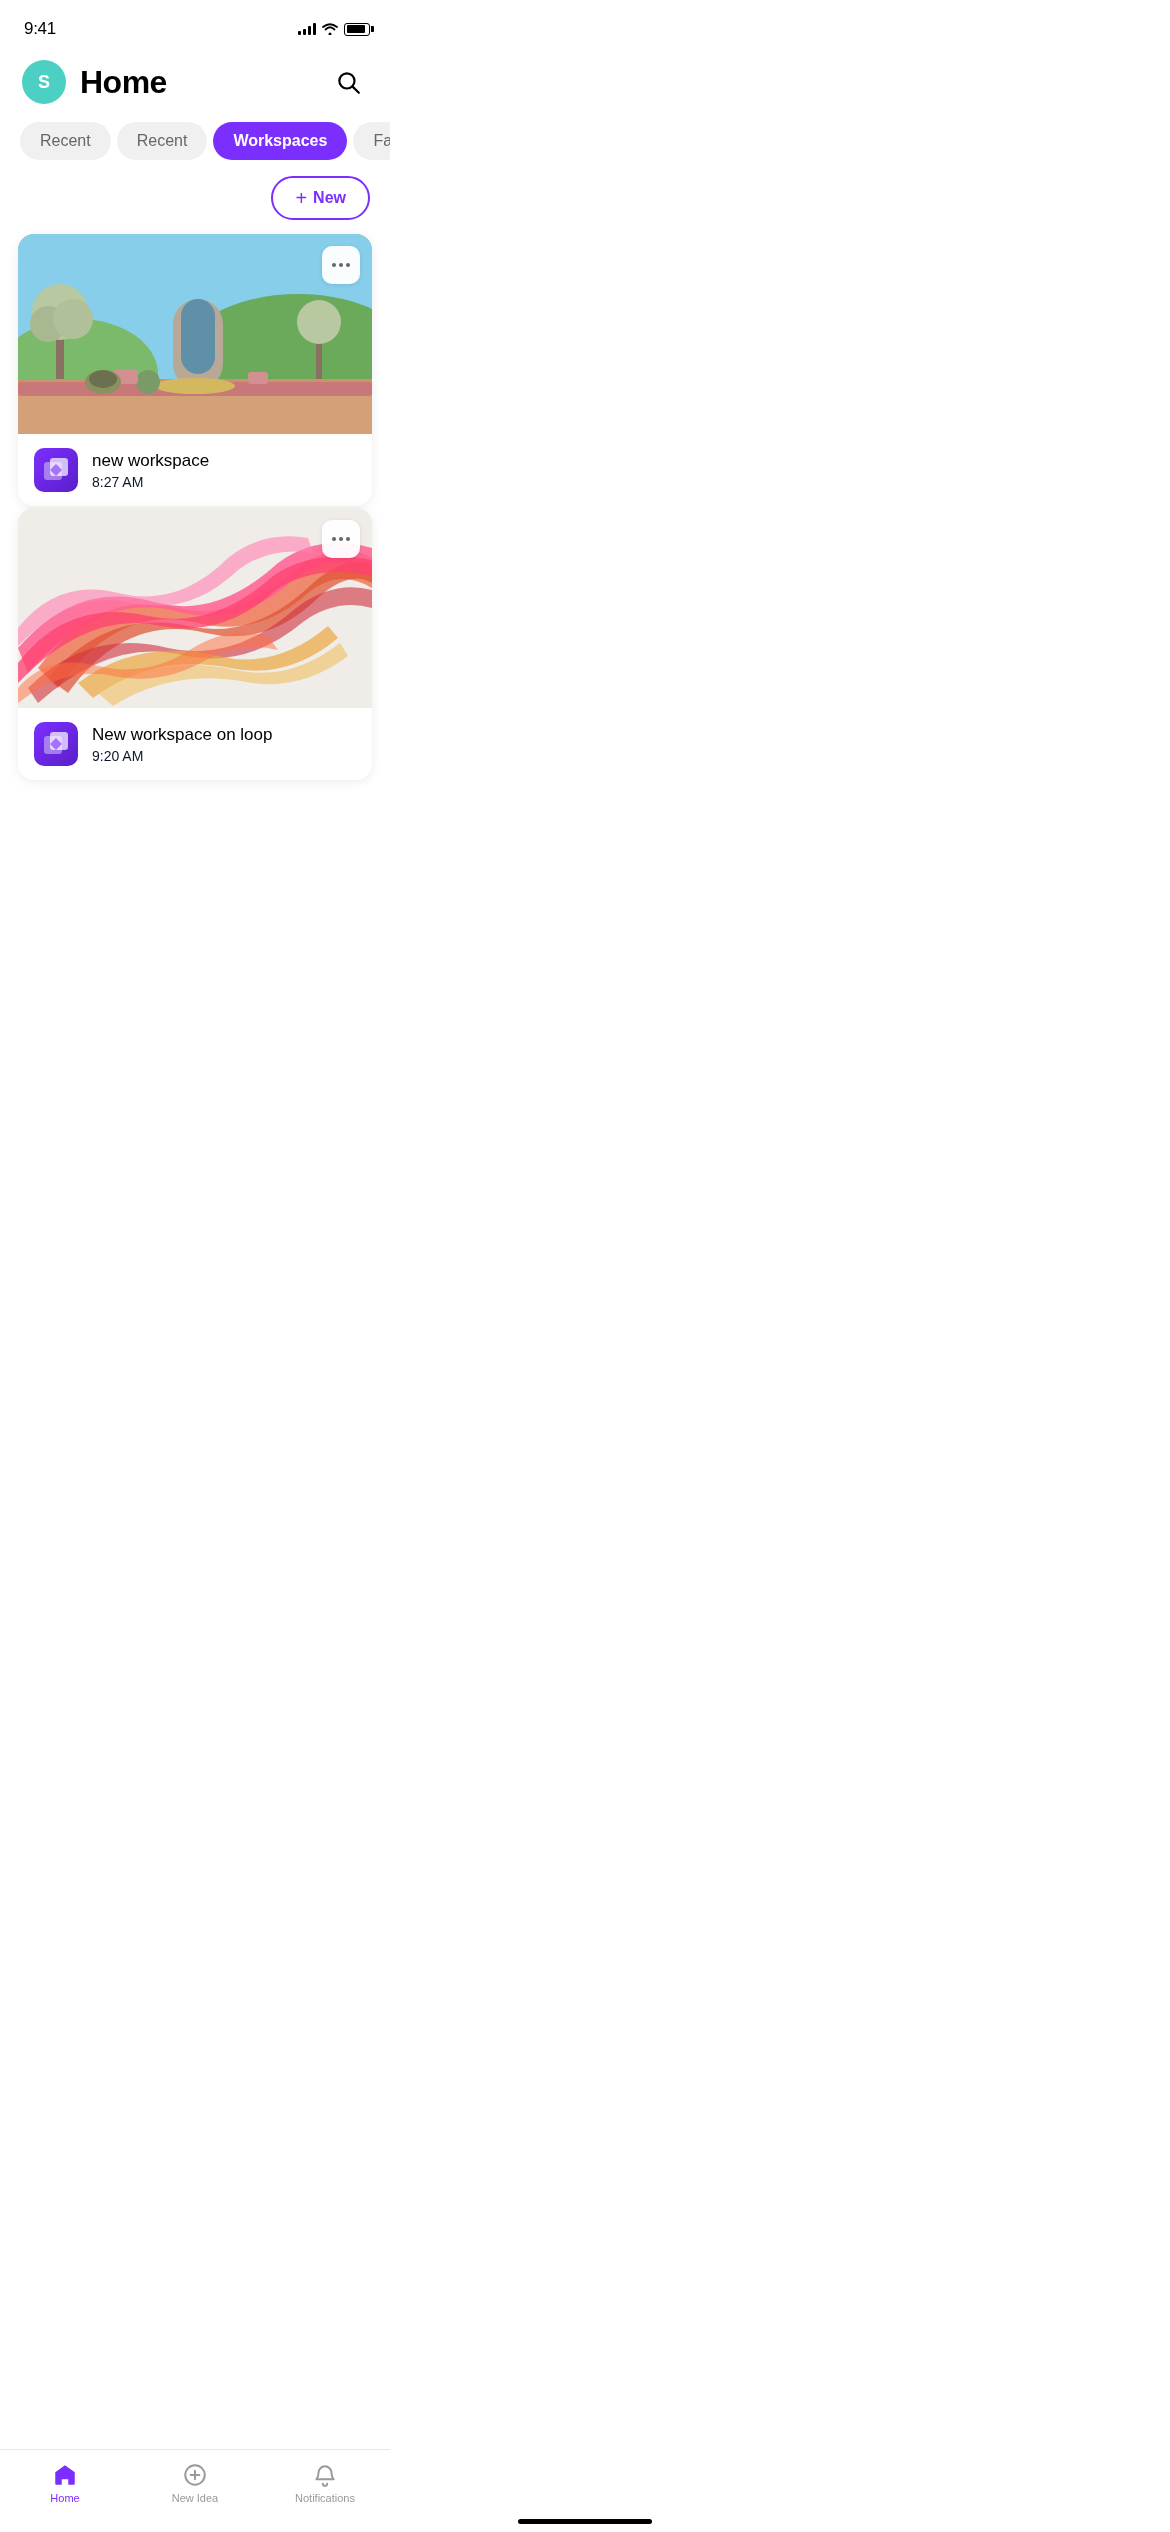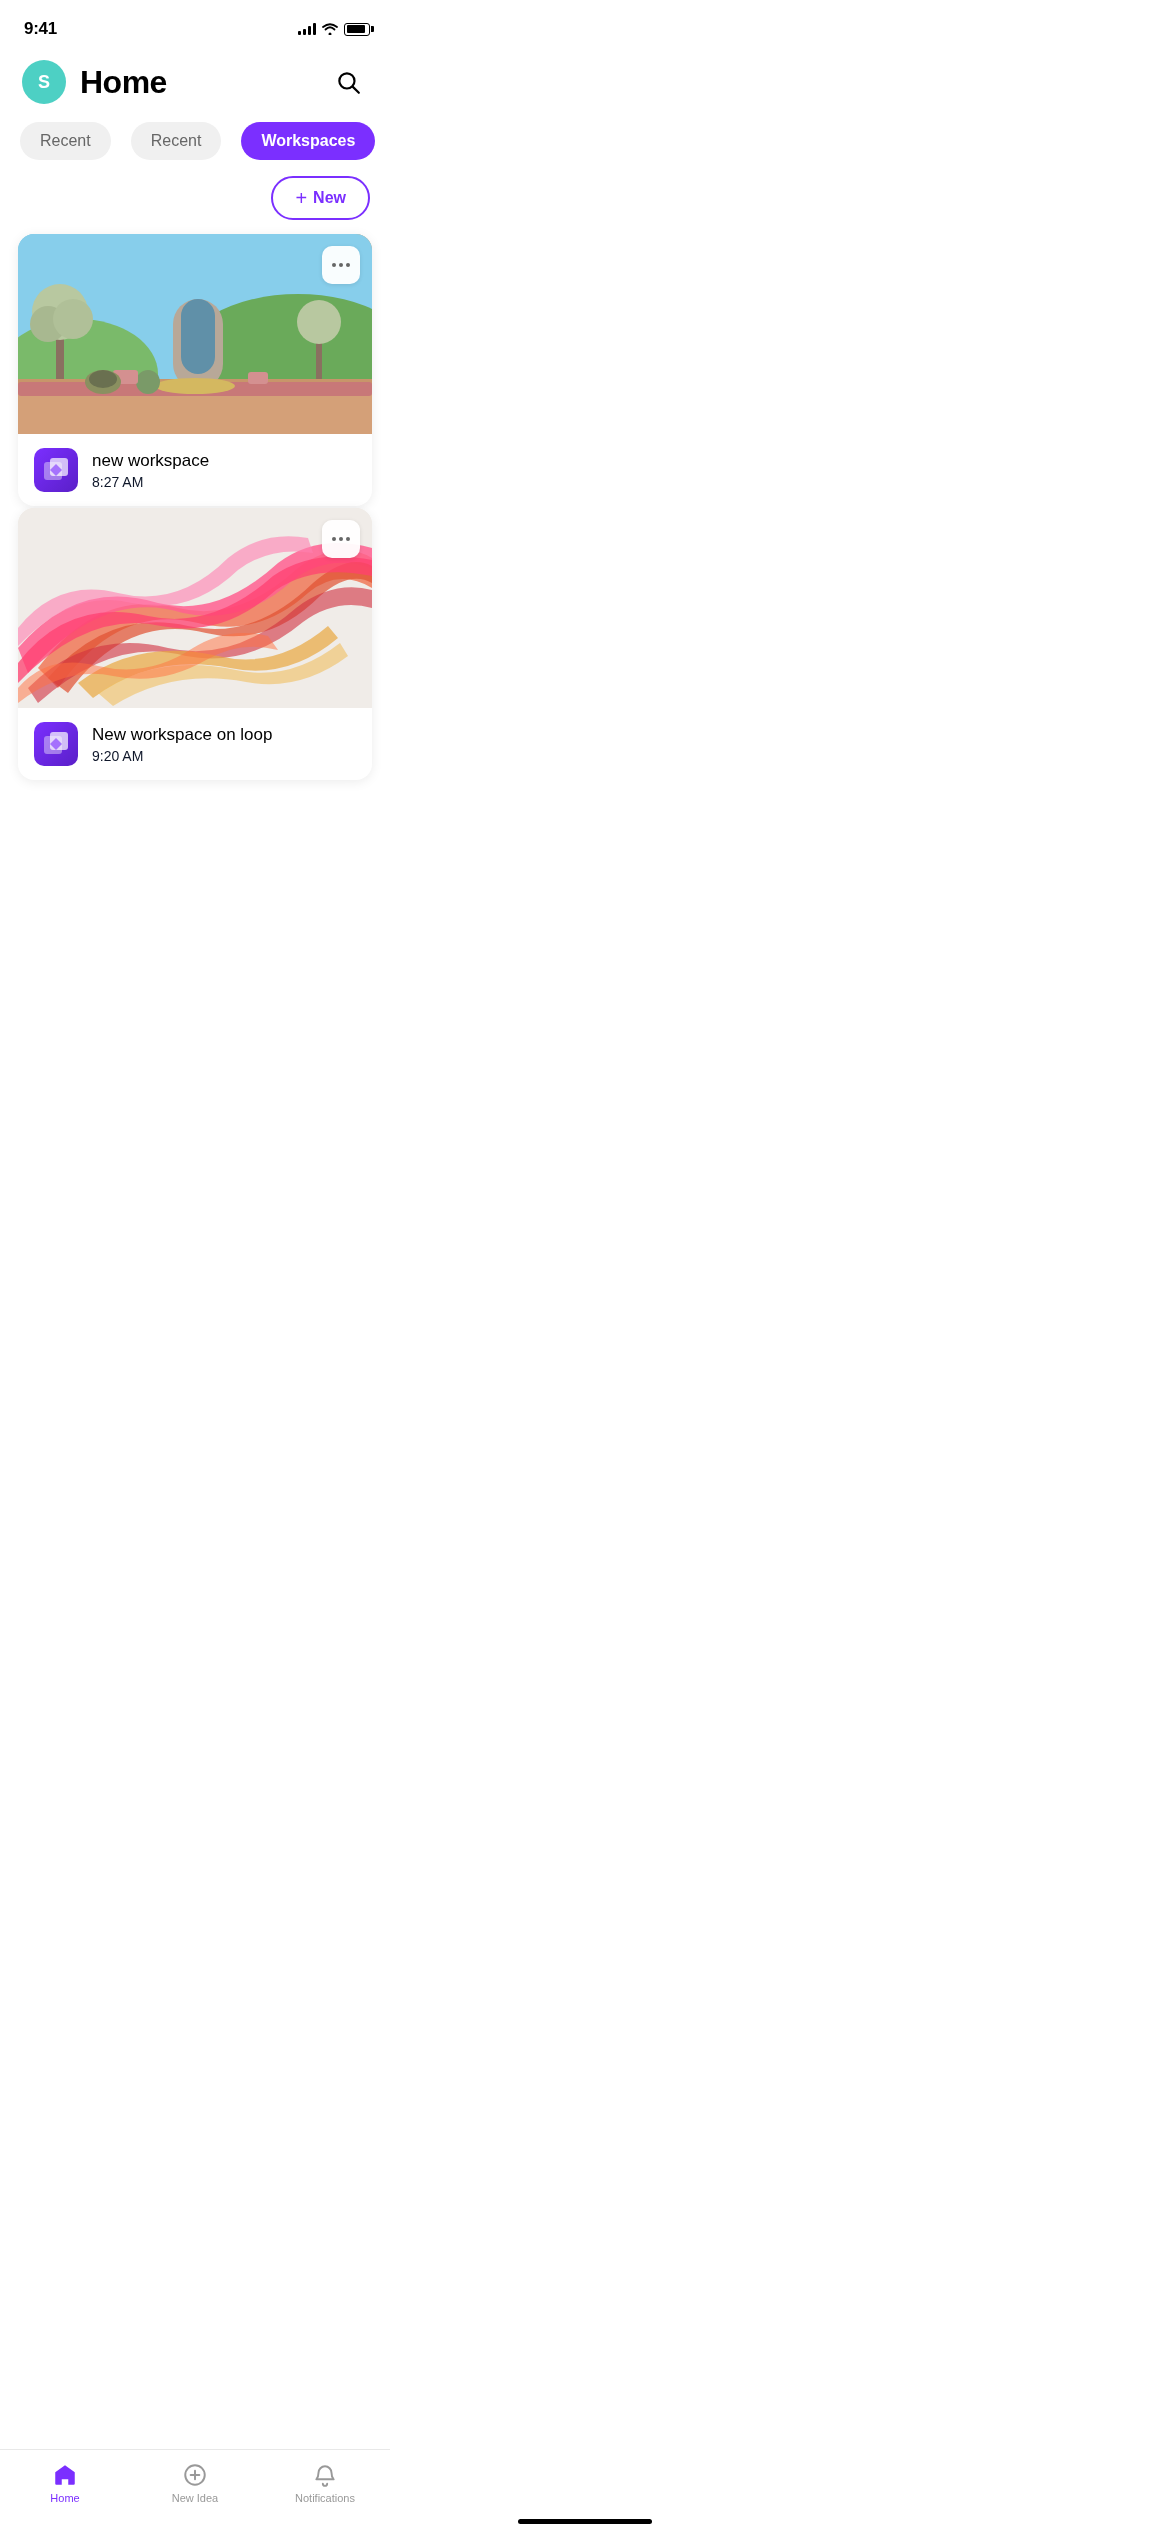--- a/index.html
+++ b/index.html
@@ -18,21 +18,21 @@
     .status-bar {
       display: flex;
       justify-content: space-between;
       align-items: center;
       padding: 14px 20px 6px 24px;
       height: 50px;
     }
 
     .status-time {
       font-size: 17px;
-      font-weight: 700;
+      font-weight: 400;
       color: #000;
       letter-spacing: -0.3px;
     }
 
     .status-icons {
       display: flex;
       align-items: center;
       gap: 6px;
     }
 
@@ -126,21 +126,21 @@
 
     .search-btn svg {
       width: 26px;
       height: 26px;
     }
 
     
     .tabs-container {
       padding: 4px 20px 16px 20px;
       display: flex;
-      gap: 20px;
+      gap: 6px;
       overflow-x: auto;
       scrollbar-width: none;
     }
 
     .tabs-container::-webkit-scrollbar { display: none; }
 
     .tab {
       padding: 10px 20px;
       border-radius: 50px;
       font-size: 16px;

